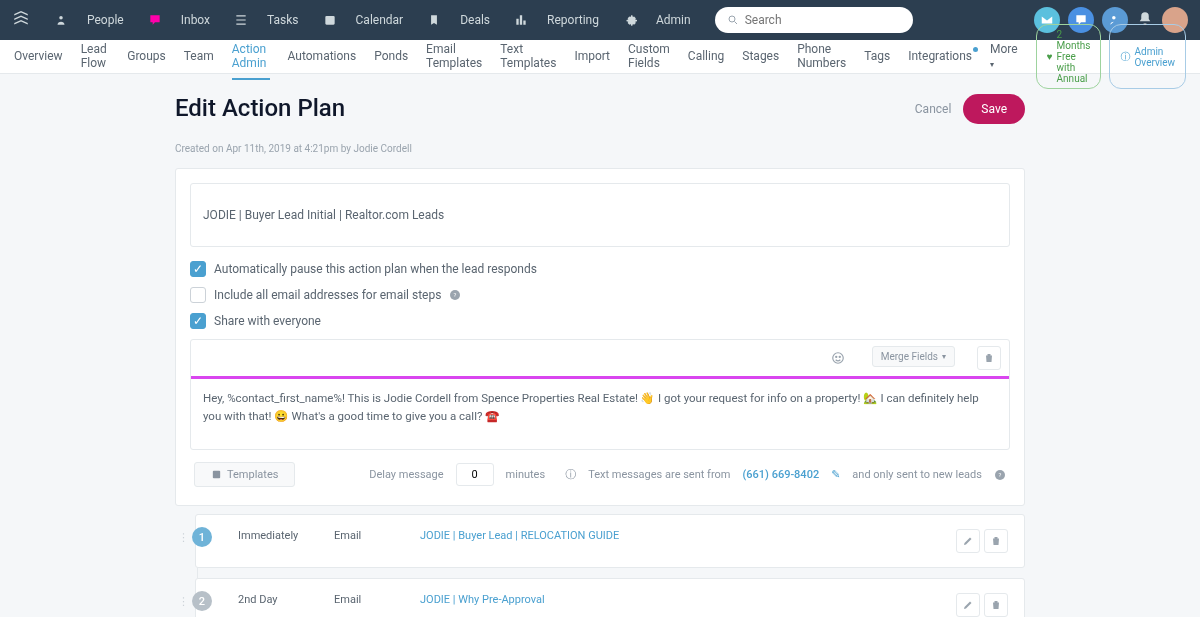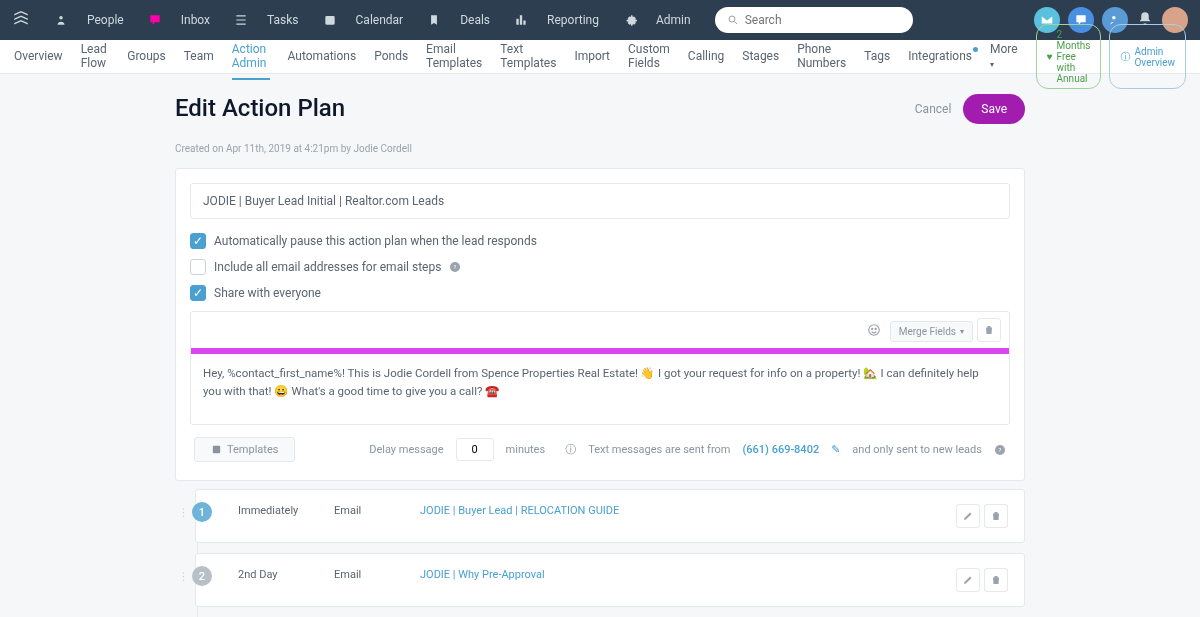--- a/index.html
+++ b/index.html
@@ -28,31 +28,31 @@
 .pill{border:1px solid #9ed39e;border-radius:12px;padding:4px 10px;font-size:10px;color:#4a9e4a;display:flex;align-items:center;gap:4px;cursor:pointer}
 .pill.blue{border-color:#a8cce6;color:#4aa0d0}
 .dot{width:5px;height:5px;border-radius:50%;background:#4aa0d0;position:absolute;top:6px;right:-6px}
 
 .content{max-width:870px;margin:20px auto;padding:0 10px}
 .header-row{display:flex;align-items:flex-start;justify-content:space-between;margin-bottom:14px}
 .header-left h2{font-size:24px;font-weight:500;color:#0f172a;margin-bottom:21px}
 .header-left .meta{font-size:10px;color:#9aa4ae}
 .header-right{display:flex;align-items:center;gap:12px}
 .btn-cancel{color:#8a94a0;font-size:12px;cursor:pointer}
-.btn-save{background:#a21caf;color:#fff;padding:8px 18px;border-radius:16px;font-size:12px;cursor:pointer;border:none}
+.btn-save{background:#be185d;color:#fff;padding:8px 18px;border-radius:16px;font-size:12px;cursor:pointer;border:none}
 
 .card{background:#fff;border:1px solid #e5e9ec;border-radius:3px;padding:14px;margin-bottom:8px}
-.name-input{width:100%;border:1px solid #e5e9ec;border-radius:3px;padding:10px 12px;font-size:12px;color:#5a6570;outline:none;margin-bottom:14px}
+.name-input{width:100%;border:1px solid #e5e9ec;border-radius:3px;padding:24px 12px;font-size:12px;color:#5a6570;outline:none;margin-bottom:14px}
 .chk-row{display:flex;align-items:center;gap:8px;margin-bottom:10px;font-size:12px;color:#5a6570}
 .chk{width:16px;height:16px;border-radius:3px;border:1px solid #ccd2d8;display:flex;align-items:center;justify-content:center;cursor:pointer}
 .chk.checked{background:#4aa0d0;border-color:#4aa0d0;color:#fff}
 .help-ic{width:12px;height:12px;color:#9aa4ae}
 
 .msgcard{border:1px solid #e5e9ec;border-radius:3px;margin-top:8px}
-.msgtoolbar{display:flex;justify-content:flex-end;align-items:flex-end;gap:4px;padding:6px 8px;border-bottom:6px solid #d946ef}
+.msgtoolbar{display:flex;justify-content:flex-end;align-items:flex-start;gap:22px;padding:6px 8px;border-bottom:3px solid #d946ef}
 .msgtoolbar .tb-btn{padding:4px 8px;font-size:10px;color:#8a94a0;border:1px solid #e5e9ec;border-radius:3px;background:#f8f9fa;cursor:pointer;display:flex;align-items:center;gap:4px}
 .msgtoolbar .ic-btn{width:24px;height:24px;display:flex;align-items:center;justify-content:center;color:#9aa4ae;cursor:pointer}
 .msgbody{padding:10px 12px;min-height:70px;font-size:11.5px;color:#5a6570;line-height:1.6}
 
 .footer-row{display:flex;align-items:center;gap:12px;padding:12px 4px 4px;font-size:11px;color:#8a94a0}
 .btn-tmpl{border:1px solid #e5e9ec;background:#f8f9fa;padding:5px 16px;border-radius:3px;font-size:11px;color:#8a94a0;cursor:pointer;display:flex;align-items:center;gap:5px}
 .delay-input{width:38px;border:1px solid #e5e9ec;border-radius:3px;padding:4px 6px;text-align:center;font-size:11px;outline:none}
 .phone{color:#4aa0d0;font-weight:500}
 .edit-ic{color:#4aa0d0;cursor:pointer}
 

